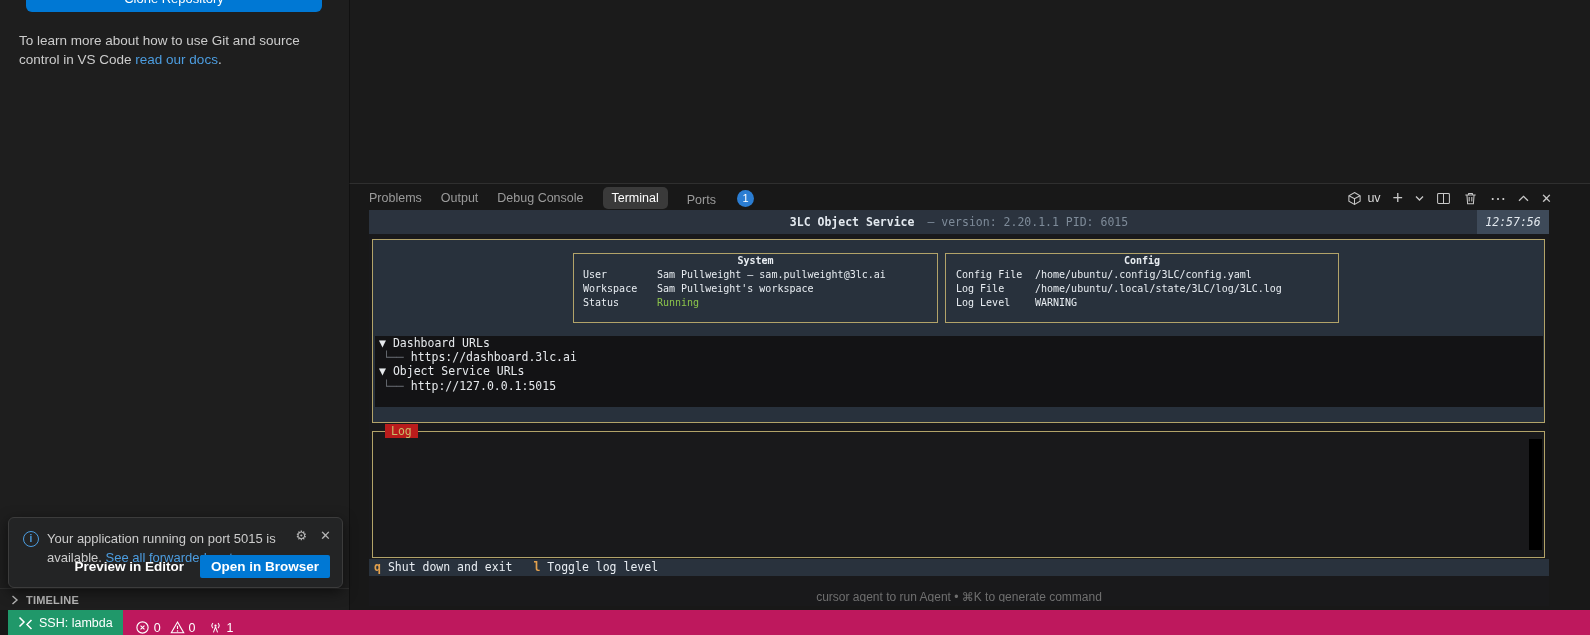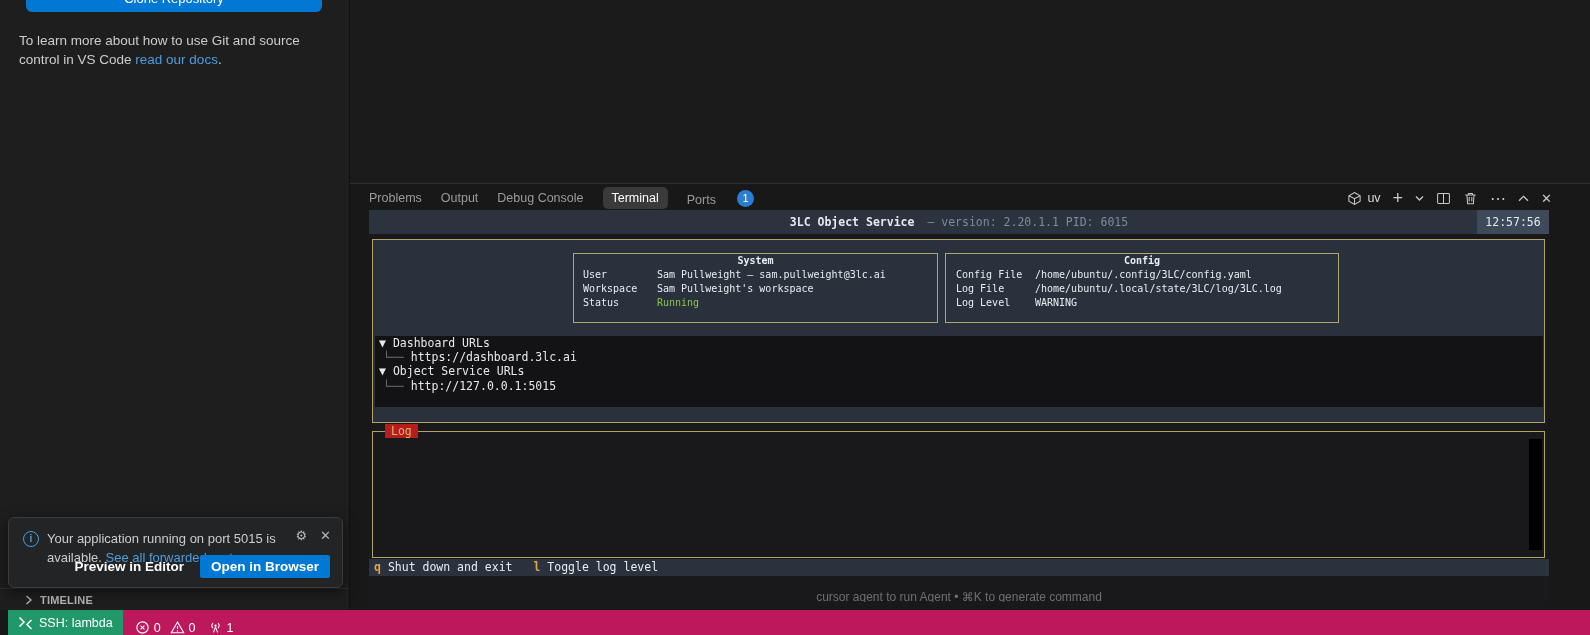--- a/index.html
+++ b/index.html
@@ -15,21 +15,21 @@
   .sidebar { position:absolute; left:0; top:0; width:349px; height:610px; background:#1e1e1e; overflow:hidden; }
   .clone-btn {
     position:absolute; left:26px; top:-17px; width:296px; height:29px;
     background:#0078d4; color:#fff; border:none; border-radius:6px;
     font-family:"Liberation Sans",sans-serif; font-size:13px; line-height:29px; text-align:center; cursor:pointer;
   }
   .git-help { position:absolute; left:19px; top:17px; width:308px; font-size:13.5px; line-height:19.5px; color:#cccccc; }
   .git-help a { color:#4c9de0; text-decoration:none; cursor:pointer; }
   .timeline-section {
     position:absolute; left:0; top:588px; width:100%; height:22px;
-    border-top:1px solid #2e2e2e; display:flex; align-items:center; padding-left:25px; cursor:pointer;
+    border-top:1px solid #2e2e2e; display:flex; align-items:center; padding-left:11px; cursor:pointer;
   }
   .timeline-section svg { margin-right:7px; }
   .timeline-label { font-size:11px; font-weight:bold; letter-spacing:.2px; color:#b8b8b8; }
 
   
   .toast {
     position:absolute; left:8px; top:517px; width:335px; height:71px;
     background:#232425; border:1px solid #3c3c3c; border-radius:6px;
     box-shadow:0 4px 14px rgba(0,0,0,.55); z-index:5; padding:11px 12px 9px 14px;
   }
@@ -58,21 +58,21 @@
   .panel-actions .act { cursor:pointer; display:flex; align-items:flex-start; }
   .profile { display:flex; align-items:center; gap:5px; font-size:12.5px; color:#d6d6d6; }
   .txt-ico { font-size:15px; line-height:15px; }
 
   
   .tui-header {
     position:absolute; left:368px; top:209px; width:1180px; height:24px; background:#2b333e;
     font-size:11.5px; line-height:24px; text-align:center; color:#7e8b99;
   }
   .tui-header .t { font-weight:bold; color:#e3e9ef; }
-  .tui-clock { position:absolute; right:0; top:0; width:72px; height:24px; background:#3e4a59; color:#e3e9ef; text-align:center; }
+  .tui-clock { position:absolute; right:0; top:0; width:72px; height:24px; background:#3e4a59; color:#e3e9ef; text-align:center;font-style:italic; }
   .app-bg { position:absolute; left:368px; top:233px; width:1180px; height:372px; background:#19191b; }
 
   .outer-box { position:absolute; left:3px; top:5px; width:1173px; height:184px; border:1px solid #b2a369; background:#28313c; }
   .sub-panel { position:absolute; border:1px solid #b2a369; font-size:10px; line-height:14px; color:#e8edf2; }
   .sub-panel .box-title { text-align:center; font-weight:bold; }
   .prow { display:flex; }
   .sys { left:200px; top:13px; width:365px; height:70px; }
   .sys .lbl { flex:0 0 83px; padding-left:9px; }
   .cfg { left:572px; top:13px; width:394px; height:70px; }
   .cfg .lbl { flex:0 0 89px; padding-left:10px; }

